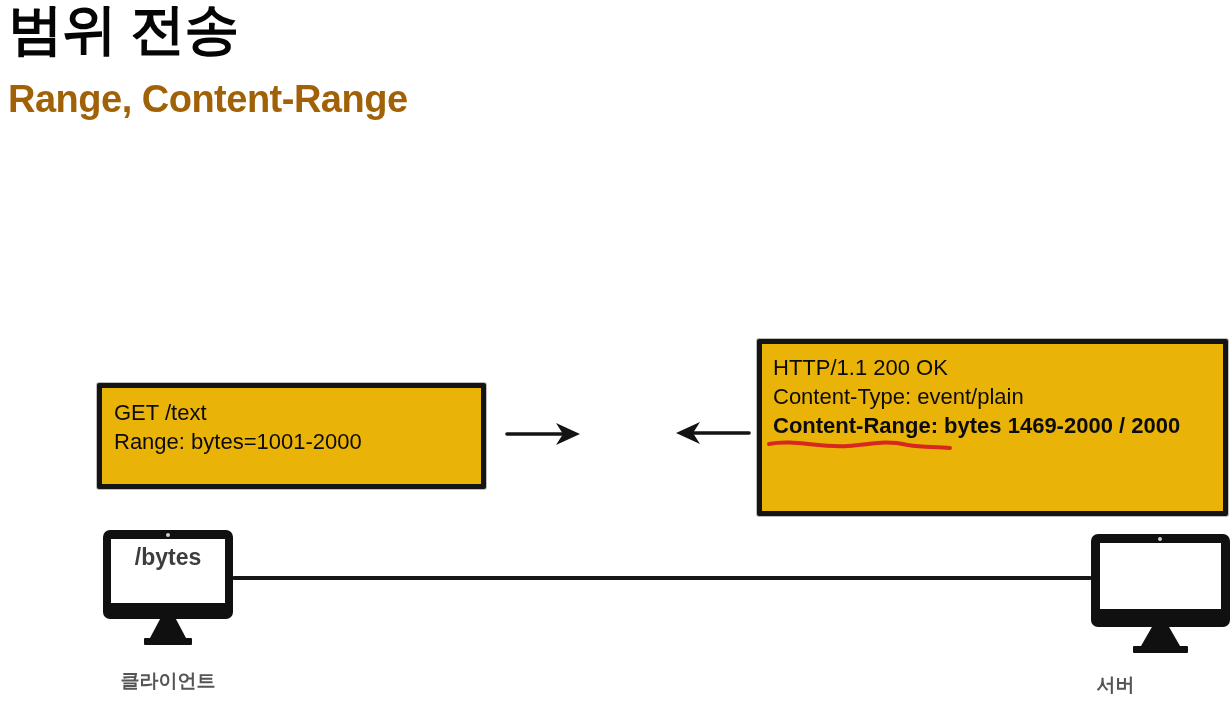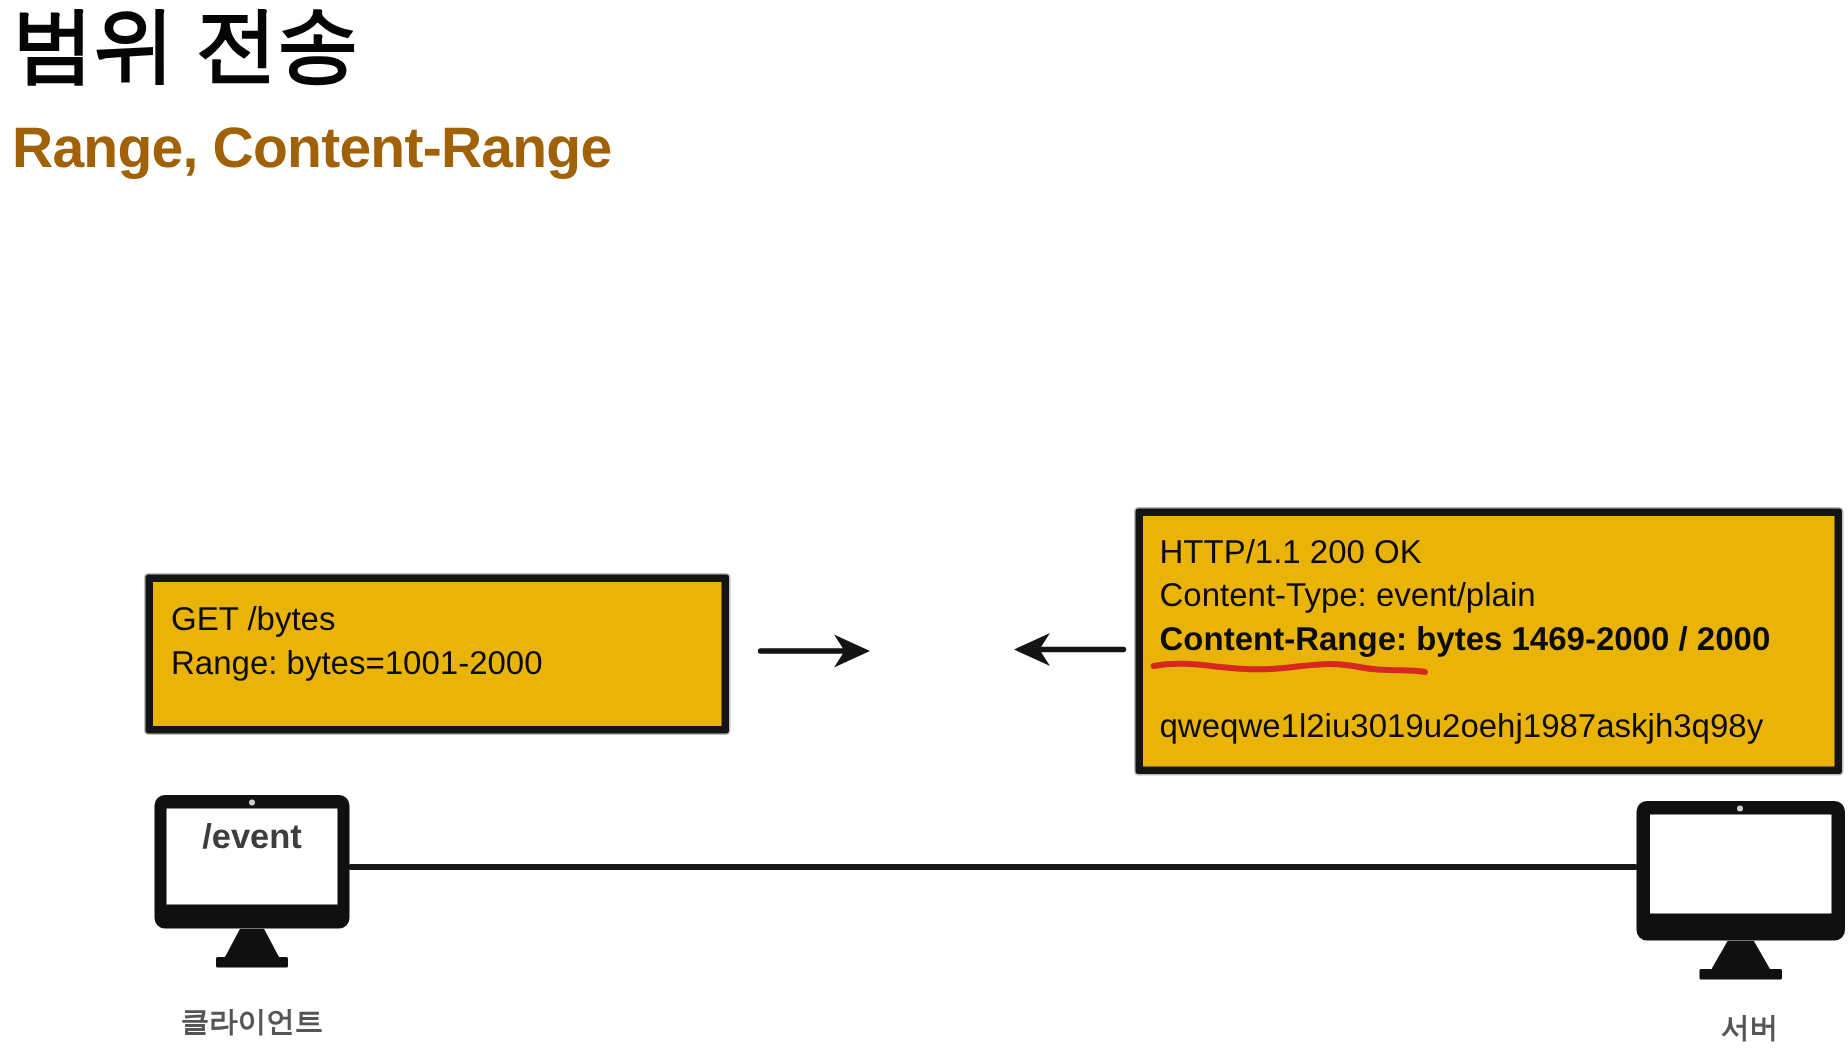--- a/index.html
+++ b/index.html
@@ -72,61 +72,60 @@
     position:absolute;left:232px;top:576px;width:860px;height:4px;
     background:#161616;border-radius:2px;
   }
 
   
   .device-label{
     position:absolute;font-size:19px;font-weight:700;
     color:var(--label-gray,#555555);text-align:center;
   }
   .client-label{left:103px;top:668px;width:130px;}
-  .server-label{left:1103px;top:672px;width:127px;}
+  .server-label{left:1052px;top:672px;width:127px;}
 </style>
 </head>
 <body>
 
 <div class="stage">
 
   <h1 class="title">범위 전송</h1>
   <h2 class="subtitle">Range, Content-Range</h2>
 
   <div class="box request-box">
-    <div class="boxline">GET /bytes</div>
+    <div class="boxline">GET /text</div>
     <div class="boxline">Range: bytes=1001-2000</div>
   </div>
 
   <svg class="arrow arrow-right" viewBox="0 0 76 26">
     <line x1="2" y1="13" x2="57" y2="13" stroke="#141414" stroke-width="3.6" stroke-linecap="round"></line>
     <path d="M75,13 L51,2 L58,13 L51,24 Z" fill="#141414"></path>
   </svg>
   <svg class="arrow arrow-left" viewBox="0 0 76 26">
     <line x1="74" y1="13" x2="19" y2="13" stroke="#141414" stroke-width="3.6" stroke-linecap="round"></line>
     <path d="M1,13 L25,2 L18,13 L25,24 Z" fill="#141414"></path>
   </svg>
 
   <div class="box response-box">
     <div class="boxline">HTTP/1.1 200 OK</div>
     <div class="boxline">Content-Type: event/plain</div>
     <div class="boxline bold">Content-Range: bytes 1469-2000 / 2000</div>
     <div class="boxline"></div>
-    <div class="boxline">qweqwe1l2iu3019u2oehj1987askjh3q98y</div>
     <svg class="red-underline" viewBox="0 0 188 18">
       <path d="M3,7 C 28,2 52,11 82,9 C 108,7 118,3 142,8 C 158,11 172,9 184,11" fill="none" stroke="var(--underline-red,#d6281e)" stroke-width="4" stroke-linecap="round"></path>
     </svg>
   </div>
 
   <div class="conn-line"></div>
 
   <div class="computer client-computer">
     <div class="mbody"></div>
     <div class="screen">
-      <div class="client-screen-text">/event</div>
+      <div class="client-screen-text">/bytes</div>
     </div>
     <div class="cam"></div>
     <div class="stand"></div>
     <div class="base"></div>
   </div>
 
   <div class="computer server-computer">
     <div class="mbody"></div>
     <div class="screen"></div>
     <div class="cam"></div>

